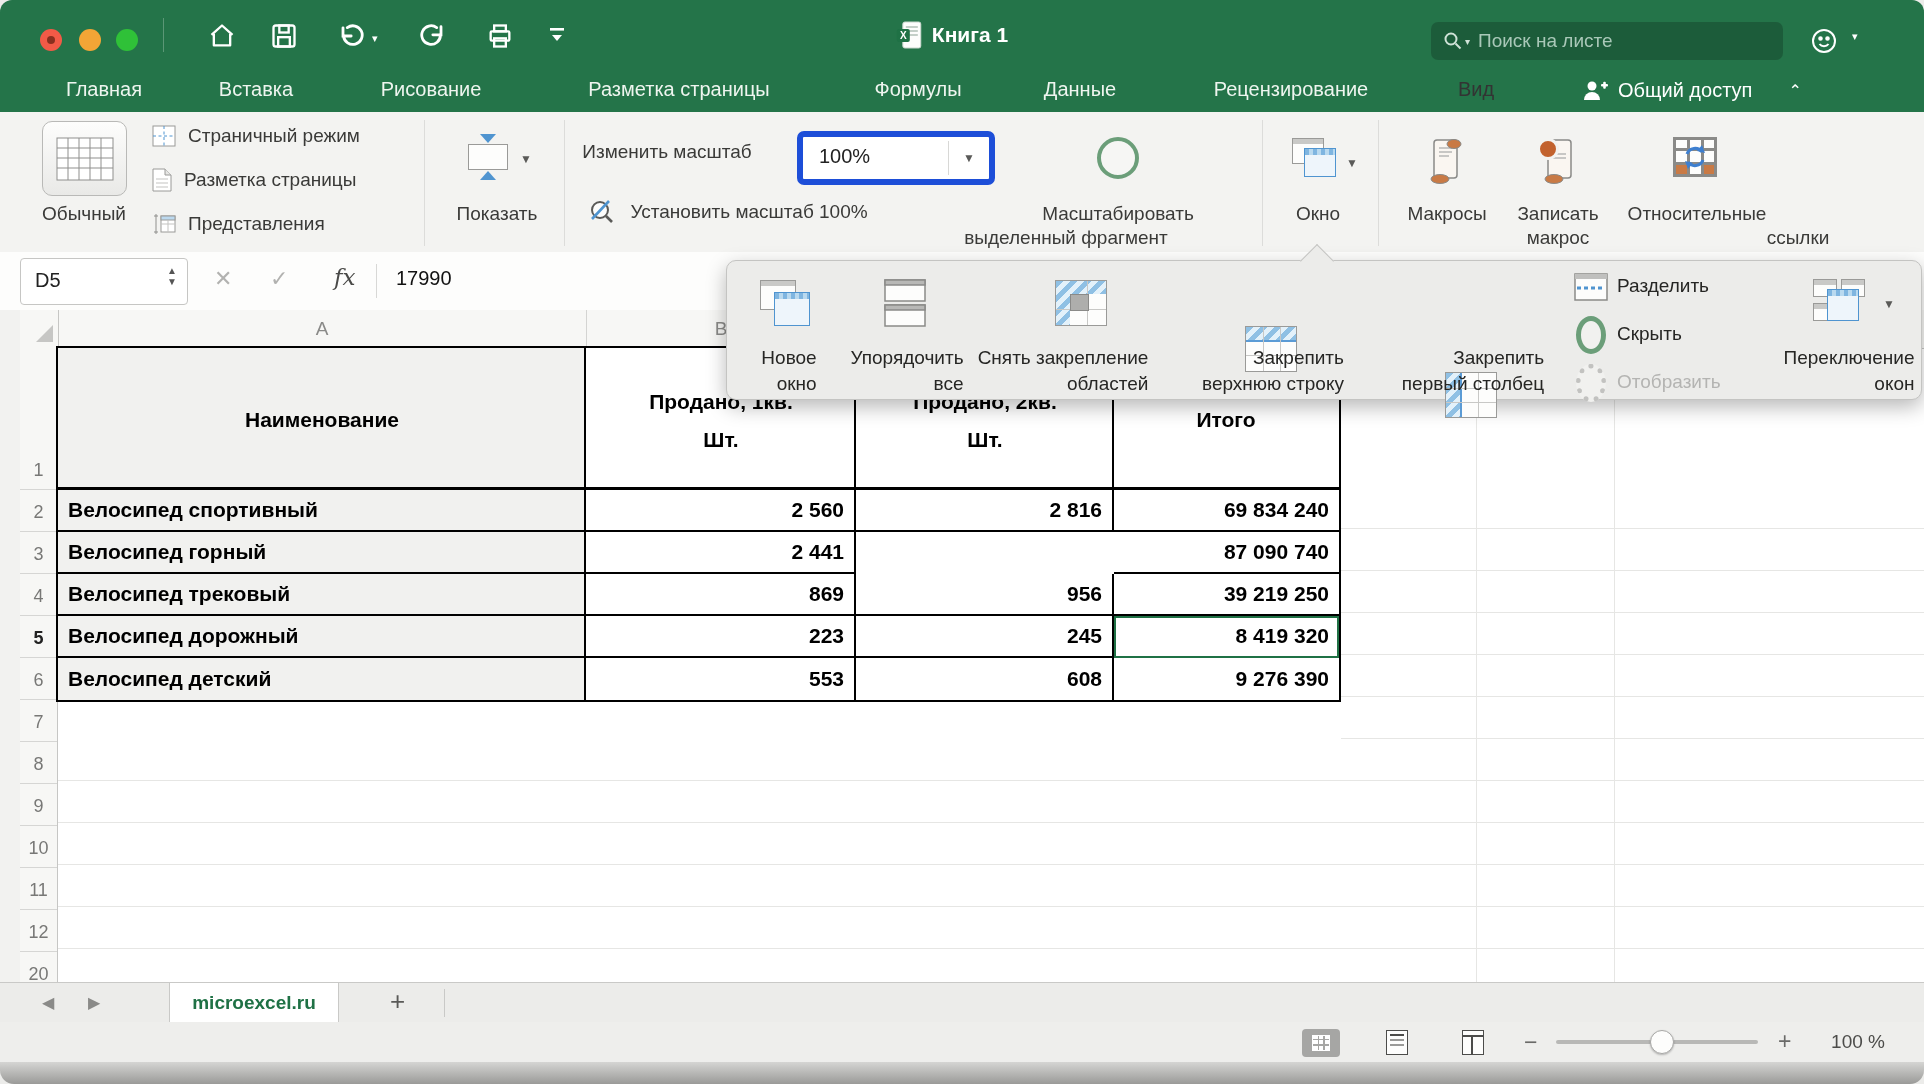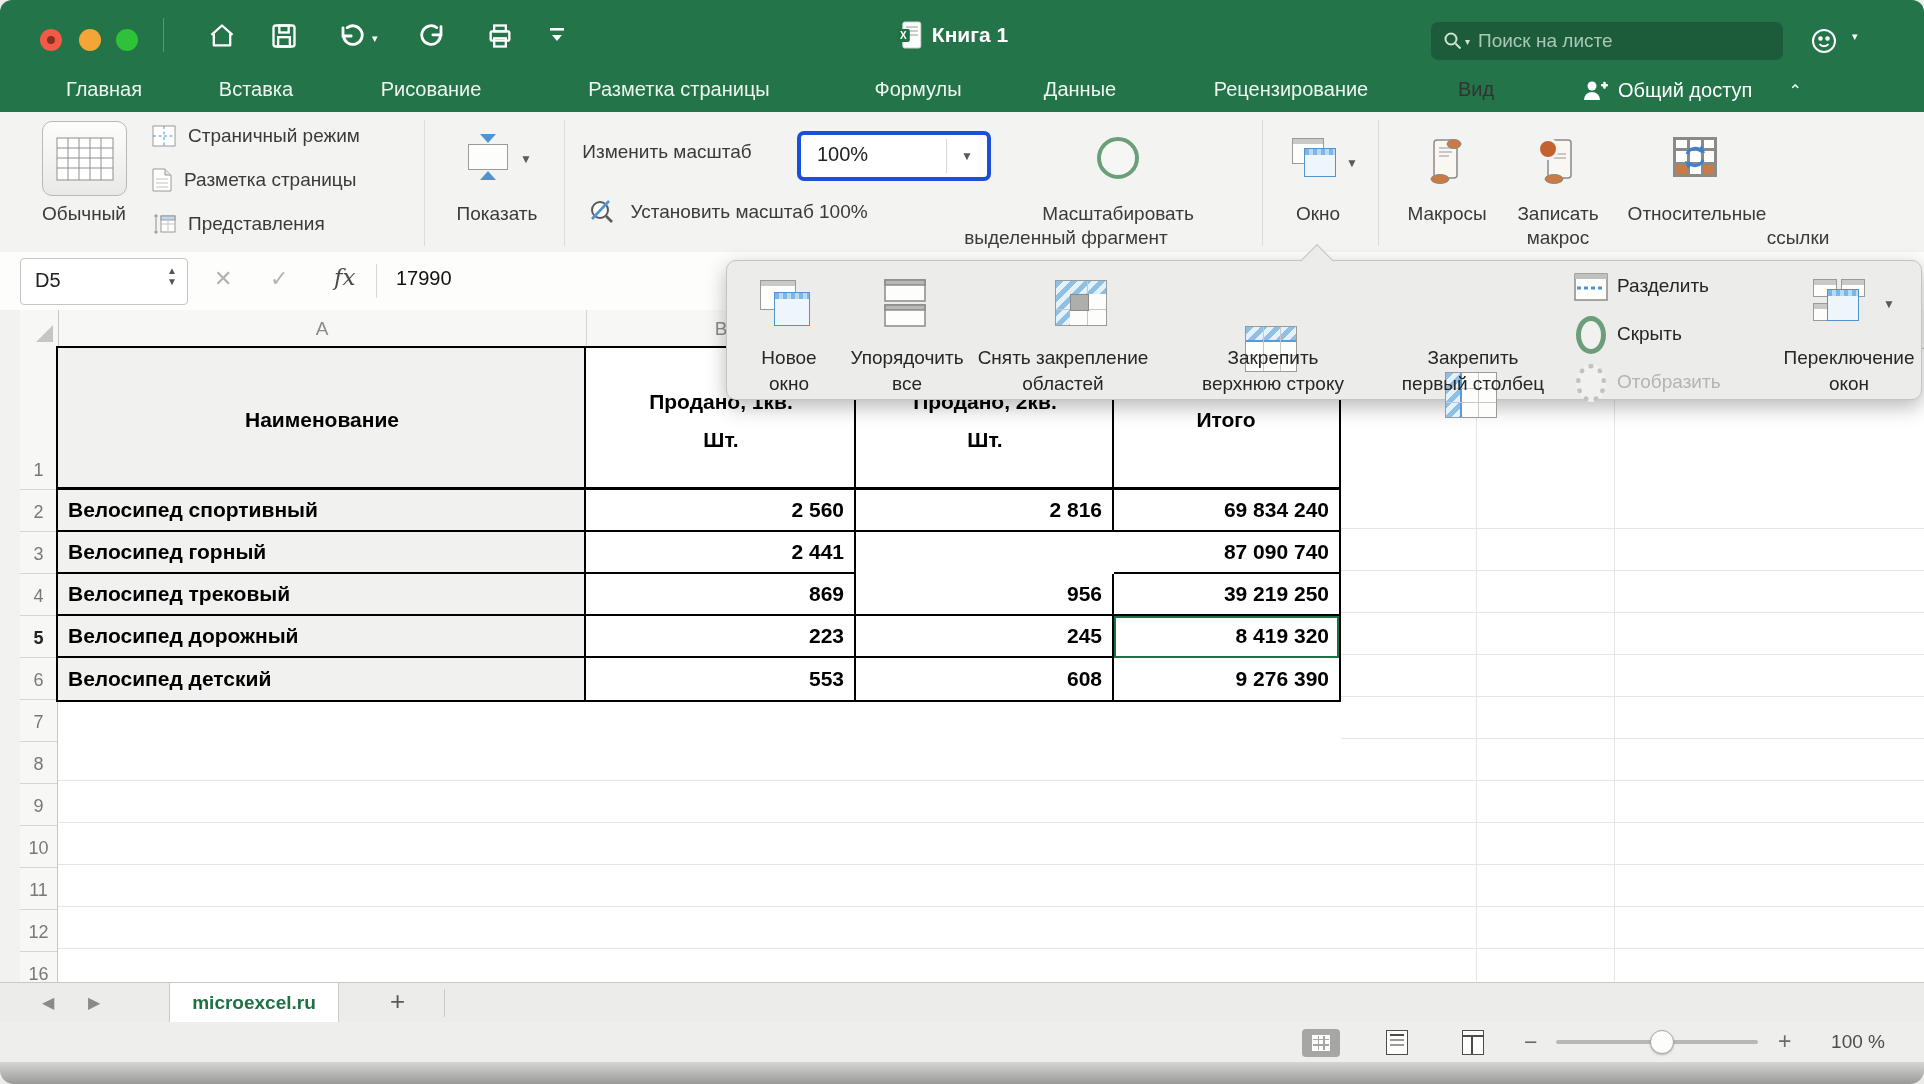--- a/index.html
+++ b/index.html
@@ -30,21 +30,21 @@
   .share{position:absolute;left:1582px;top:8px;display:flex;align-items:center;gap:10px;color:#fff;font-size:20px;}
   .share .chev{font-size:16px;margin-left:26px;}
 
   
   .ribbon{position:absolute;left:0;top:112px;width:1924px;height:140px;background:#f3f3f1;border-bottom:1px solid #d8d8d6;}
   .rlabel{position:absolute;transform:translate(-50%,-50%);font-size:19px;color:#3a3a38;white-space:nowrap;}
   .rdiv{position:absolute;top:8px;width:1px;height:126px;background:#dcdcda;}
   .btn-normal{position:absolute;left:42px;top:9px;width:83px;height:73px;border:1px solid #b9b9b7;border-radius:10px;background:linear-gradient(#fdfdfc,#e9e9e7);display:flex;align-items:center;justify-content:center;}
   .mini-row{position:absolute;left:152px;display:flex;align-items:center;gap:12px;}
   .caret{color:#5a5a58;font-size:12px;}
-  .zoombox{position:absolute;left:797px;top:19px;width:186px;height:42px;background:#fff;border:4px solid #1d4ed8;border-radius:7px;}
+  .zoombox{position:absolute;left:797px;top:19px;width:186px;height:42px;background:#fff;border:6px solid #1d4ed8;border-radius:7px;}
   .zoombox .val{position:absolute;left:16px;top:8px;font-size:20px;color:#222;}
   .zoombox .sep{position:absolute;right:40px;top:4px;width:1px;height:34px;background:#d8d8d6;}
   .zoombox .crt{position:absolute;right:14px;top:14px;}
   .ring{border-radius:50%;border:4px solid #6b9e79;background:#f6f6f4;}
 
   
   .winstack{position:relative;}
   .winstack .wback{position:absolute;border:1.5px solid #9a9a98;background:#fdfdfc;}
   .winstack .wback:before{content:"";position:absolute;left:0;top:0;right:0;height:5px;background:#c9c9c7;}
   .winstack .wfront{position:absolute;border:1.5px solid #4f94d0;background:#eef5fb;}
@@ -81,21 +81,21 @@
   .hcell{position:absolute;box-sizing:border-box;background:#fff;}
   .htext{position:absolute;transform:translate(-50%,-50%);font-weight:bold;font-size:21px;color:#000;text-align:center;line-height:38px;white-space:nowrap;}
   .br2{border-right:2px solid #000;}
   .bb2{border-bottom:2px solid #000;}
   .bb3{border-bottom:3px solid #000;}
   .dsel{position:absolute;left:1056px;top:268px;width:225px;height:42px;border:2.5px solid #1f7145;box-sizing:border-box;z-index:3;}
 
   
   .panel{position:absolute;left:726px;top:260px;width:1194px;height:138px;background:#ececea;border:1px solid #c4c4c2;border-radius:10px;box-shadow:0 7px 20px rgba(0,0,0,.28);z-index:60;}
   .notch{position:absolute;left:578px;top:-12px;width:23px;height:23px;background:#ececea;border-left:1px solid #c4c4c2;border-top:1px solid #c4c4c2;transform:rotate(45deg);}
-  .pitem-lab{position:absolute;transform:translateX(-50%);font-size:19px;color:#262624;text-align:center;line-height:26px;white-space:nowrap;}
+  .pitem-lab{position:absolute;transform:translateX(-50%);font-size:19px;color:#262624;text-align:right;line-height:26px;white-space:nowrap;}
   .plab-l{position:absolute;font-size:19px;color:#262624;white-space:nowrap;}
   .plab-dis{color:#b4b4b2;}
   .picon{position:absolute;transform:translate(-50%,-50%);}
   
   .fz{width:52px;height:46px;border:1.5px solid #9a9a98;background:#fdfdfc;position:relative;box-sizing:border-box;}
   .fz .gh{position:absolute;left:0;right:0;height:1px;background:#c8c8c6;}
   .fz .gv{position:absolute;top:0;bottom:0;width:1px;background:#c8c8c6;}
   .hatch{position:absolute;background:repeating-linear-gradient(135deg,#8fc0e4 0 5px,#e3f1fa 5px 10px);}
   .ell{border-radius:50%;width:30px;height:38px;box-sizing:border-box;}
 
@@ -413,21 +413,21 @@
         <div class="rownum" style="height: 42px;">3</div>
         <div class="rownum" style="height: 42px;">4</div>
         <div class="rownum" style="height: 42px; font-weight: bold; color: rgb(34, 34, 34);">5</div>
         <div class="rownum" style="height: 42px;">6</div>
         <div class="rownum" style="height: 42px;">7</div>
         <div class="rownum" style="height: 42px;">8</div>
         <div class="rownum" style="height: 42px;">9</div>
         <div class="rownum" style="height: 42px;">10</div>
         <div class="rownum" style="height: 42px;">11</div>
         <div class="rownum" style="height: 42px;">12</div>
-        <div class="rownum" style="height: 42px;">16</div>
+        <div class="rownum" style="height: 42px;">20</div>
       </div>
 
     <div class="tbl">
 
       <div class="hcell bb3 br2" style="left:0;top:0;width:528px;height:142px;background:#f1f1ef"></div>
       <div class="hcell bb3 br2" style="left:528px;top:0;width:270px;height:142px"></div>
       <div class="hcell bb3 br2" style="left:798px;top:0;width:258px;height:142px"></div>
       <div class="hcell bb3" style="left:1056px;top:0;width:225px;height:142px"></div>
       <div class="htext" style="left:264px;top:72px">Наименование</div>
       <div class="htext" style="left:663px;top:73px"><span>Продано, 1кв.</span><br><span>Шт.</span></div>

